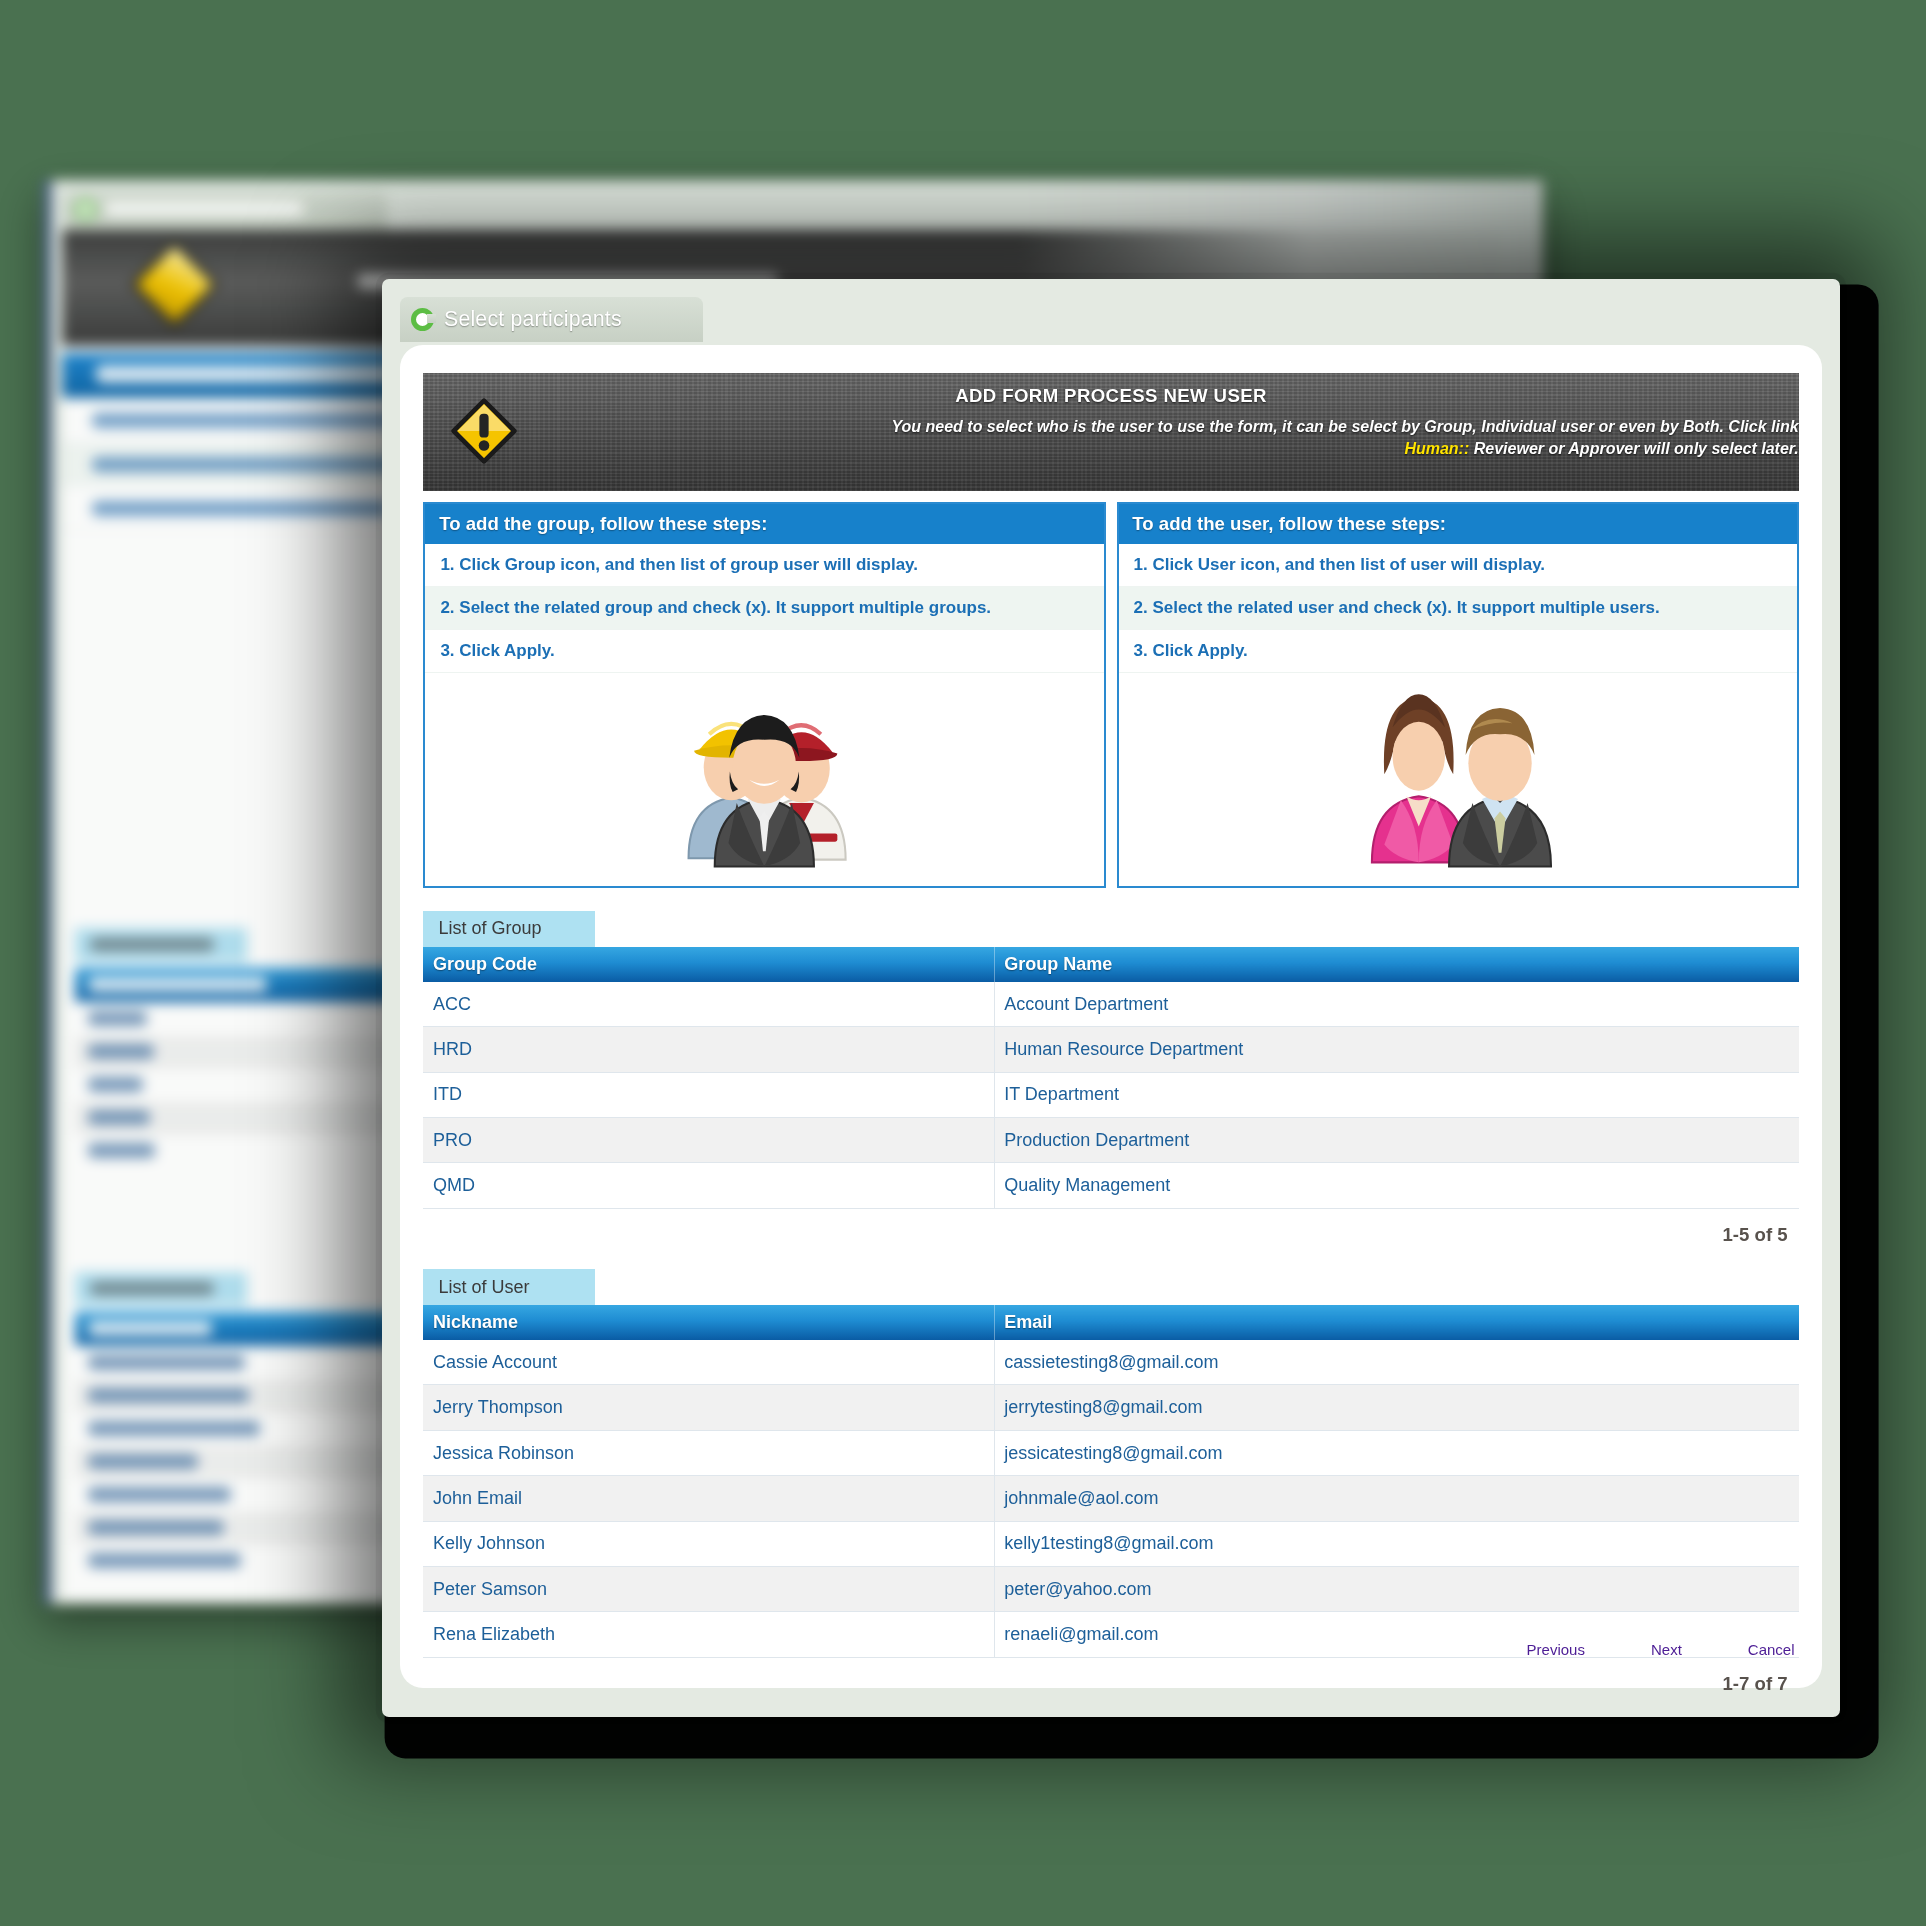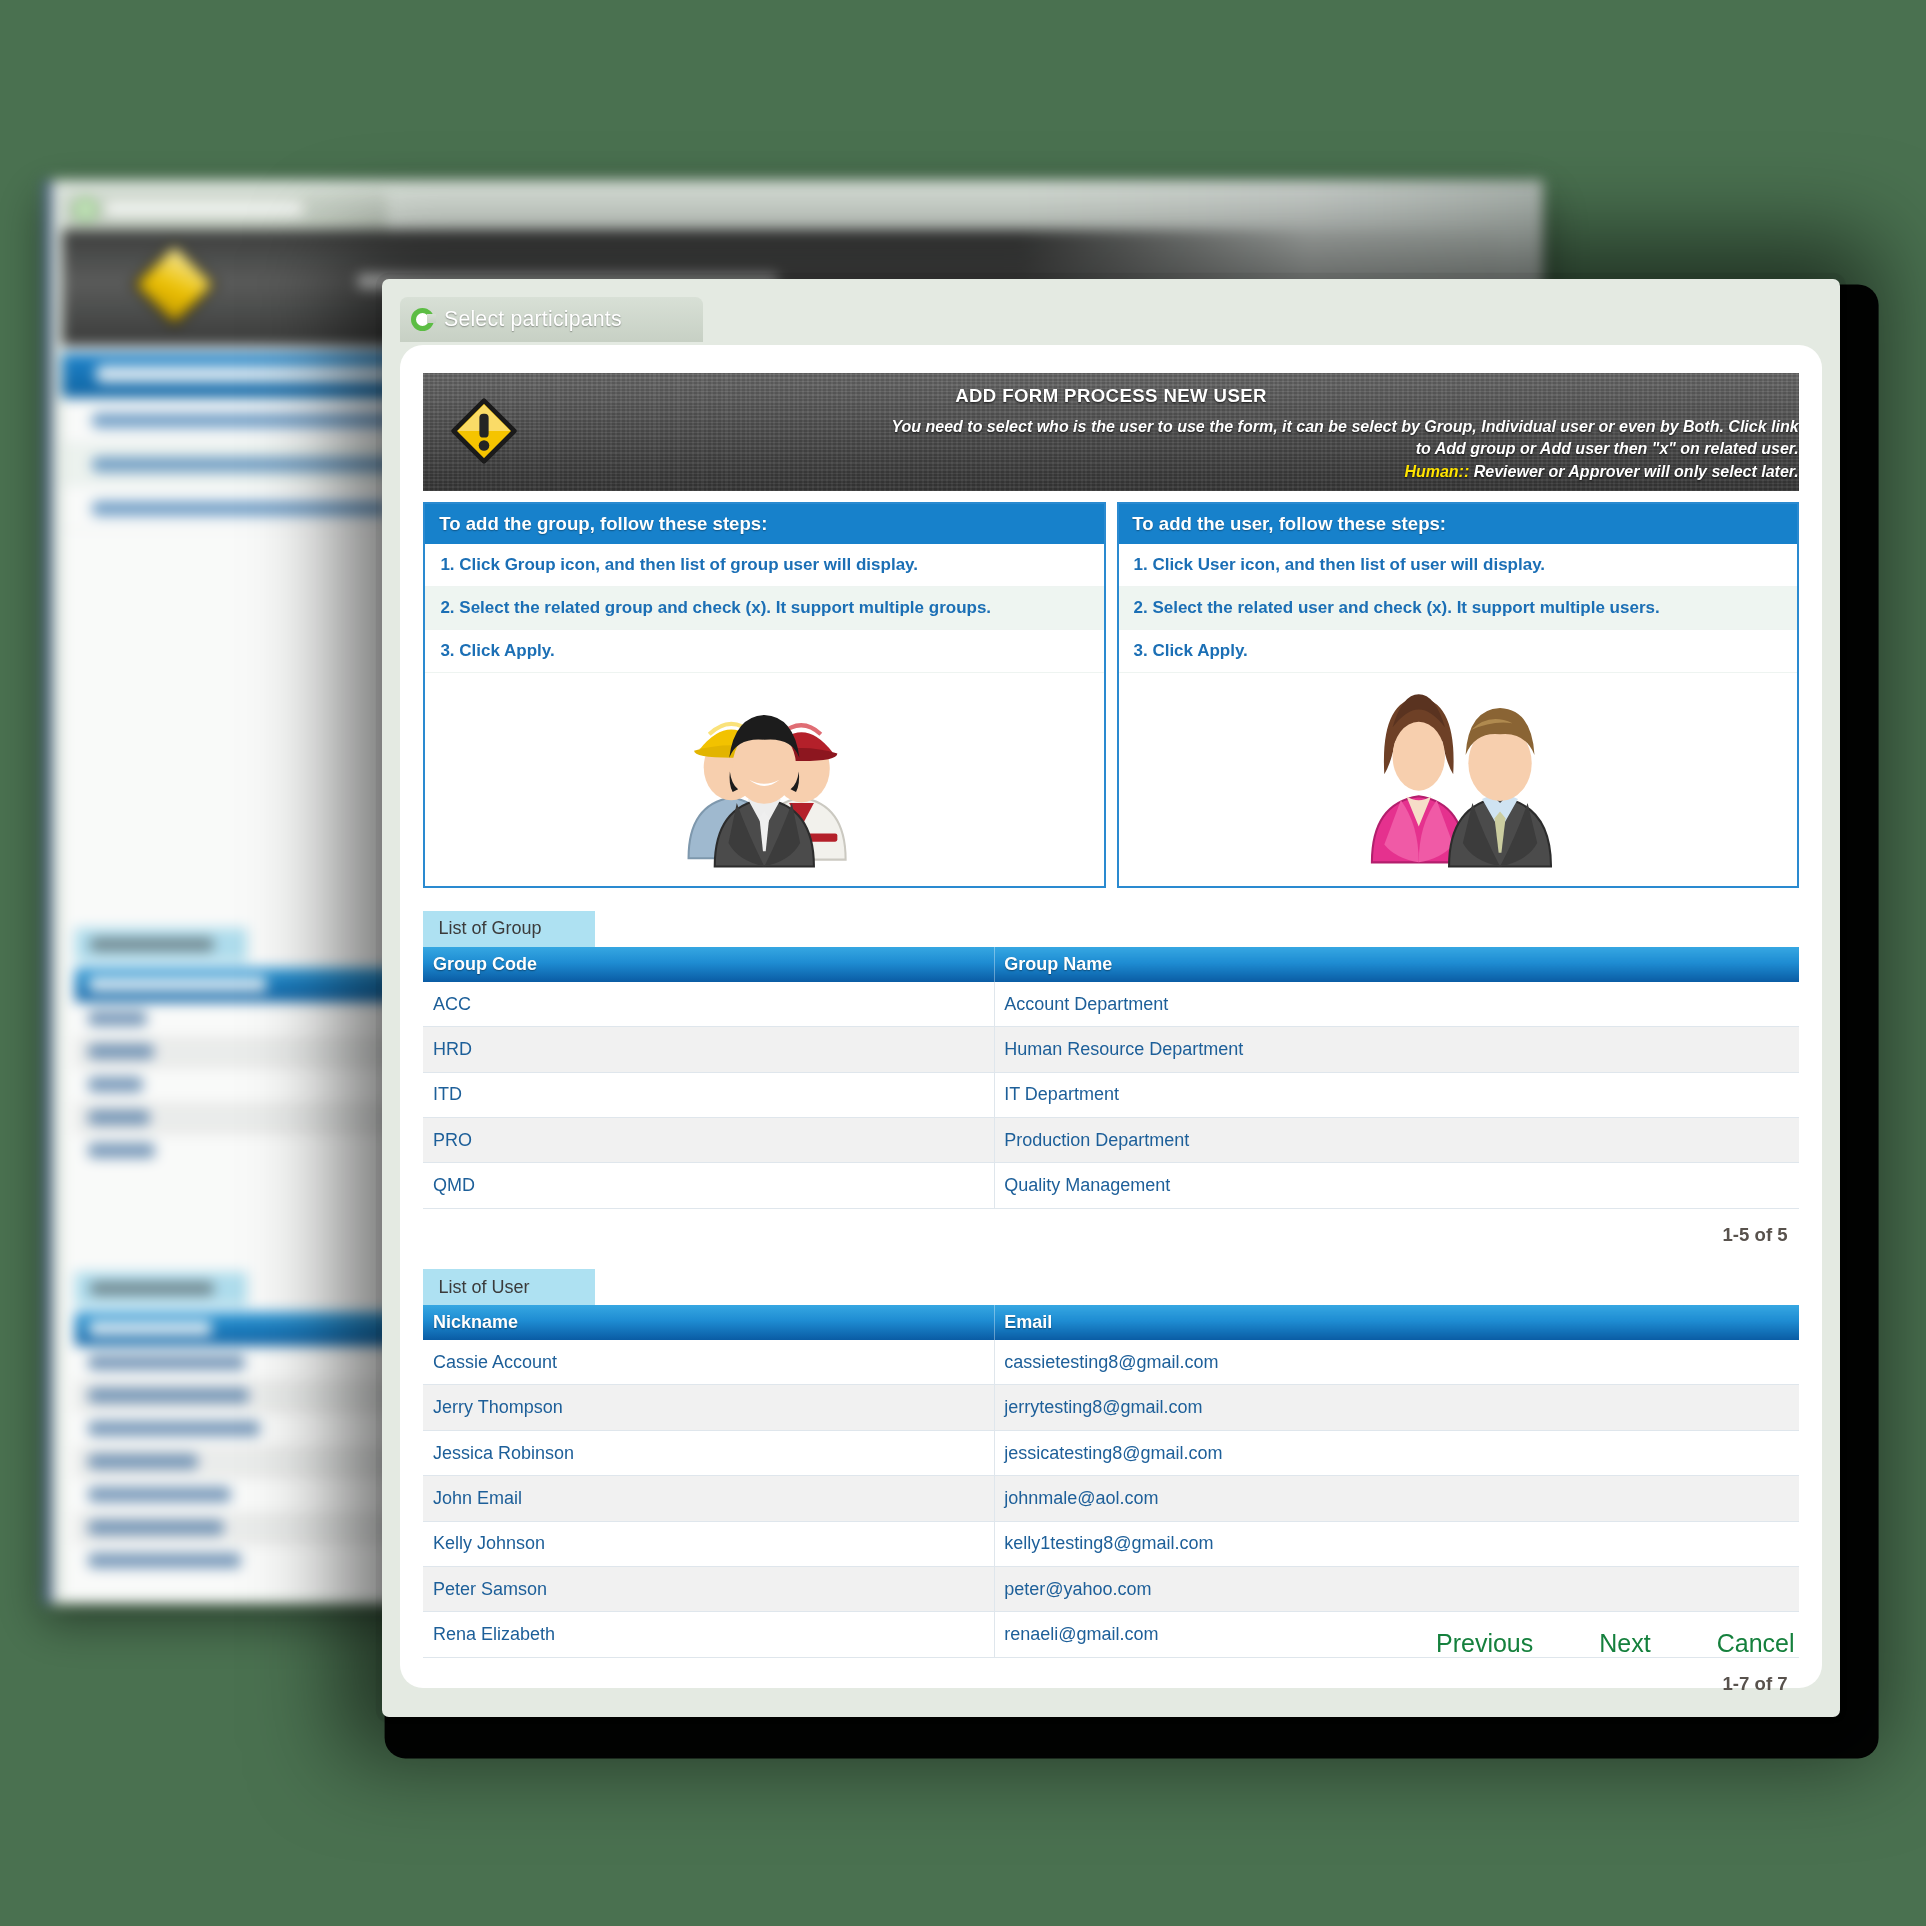--- a/index.html
+++ b/index.html
@@ -292,22 +292,22 @@
   }
 
   
   .footer-links {
     position: absolute;
     right: 27.5px; bottom: 30px;
     display: flex; gap: 66px;
     align-items: center;
   }
   .footer-link {
-    font-size: 25px;
-    color: #15803d;
+    font-size: 15px;
+    color: #4c1d95;
     text-decoration: none;
     cursor: pointer;
   }
 </style>
 </head>
 <body>
 
 <div id="bg-window">
   <div class="bgw-frame">
     <div class="bgw-tabbar">
@@ -402,21 +402,20 @@
       <div class="warn-banner">
         <svg class="warn-icon" viewBox="0 0 100 100">
           <polygon points="50,4 96,50 50,96 4,50" fill="#f5c400" stroke="#1a1a1a" stroke-width="7" stroke-linejoin="round"></polygon>
           <polygon points="50,10 90,50 50,50 10,50" fill="#fbe38a" opacity="0.75"></polygon>
           <rect x="43" y="24" width="14" height="36" rx="6" fill="#242424"></rect>
           <circle cx="50" cy="72" r="8" fill="#242424"></circle>
         </svg>
         <div class="warn-title">ADD FORM PROCESS NEW USER</div>
         <div class="warn-lines">
           <div>You need to select who is the user to use the form, it can be select by Group, Individual user or even by Both. Click link</div>
-          <div>to Add group or Add user then "x" on related user.</div>
           <div>
             <span class="warn-note-key">Human::</span>
             <span>Reviewer or Approver will only select later.</span>
           </div>
         </div>
       </div>
 
       <div class="instr-row">
 
         <div class="instr-panel">

